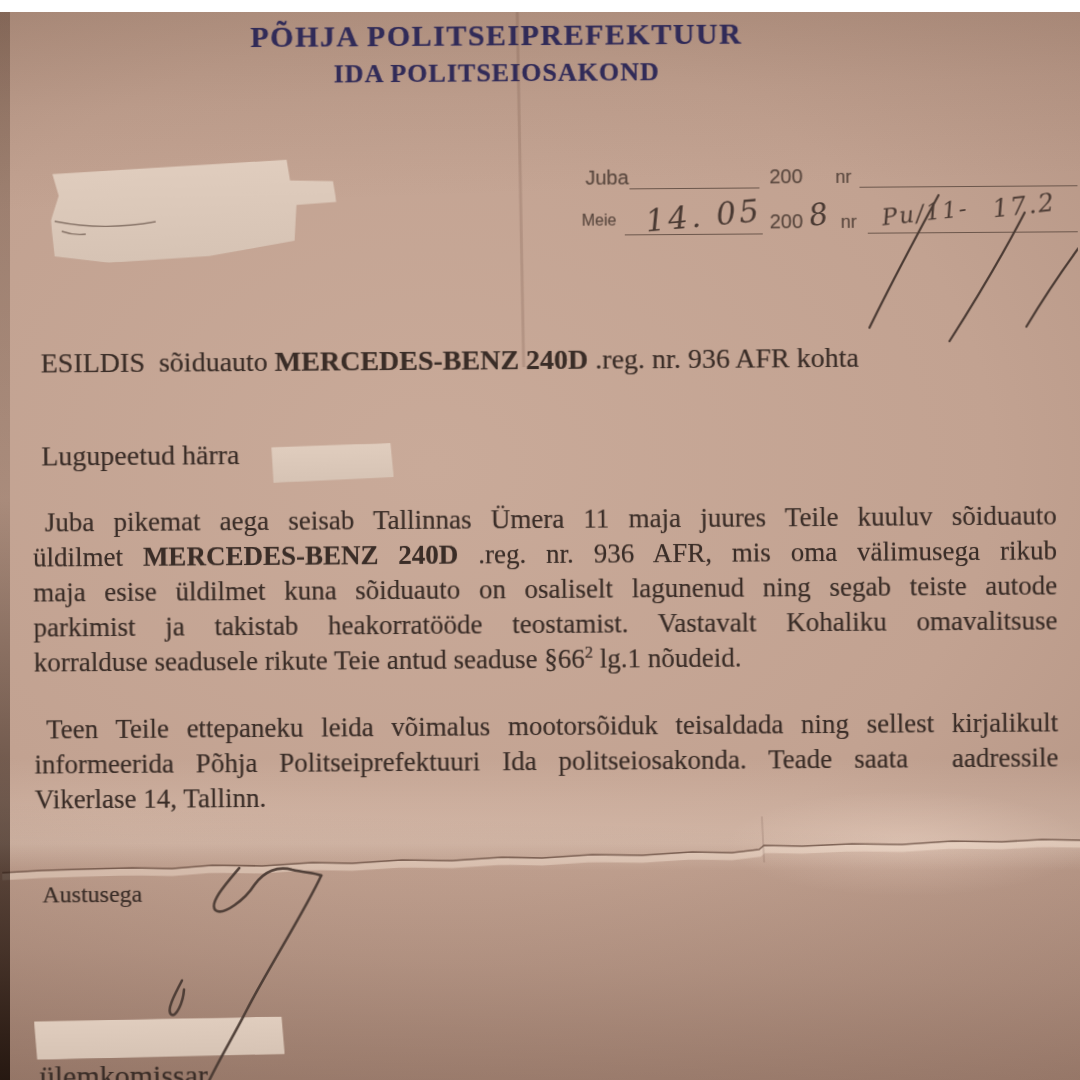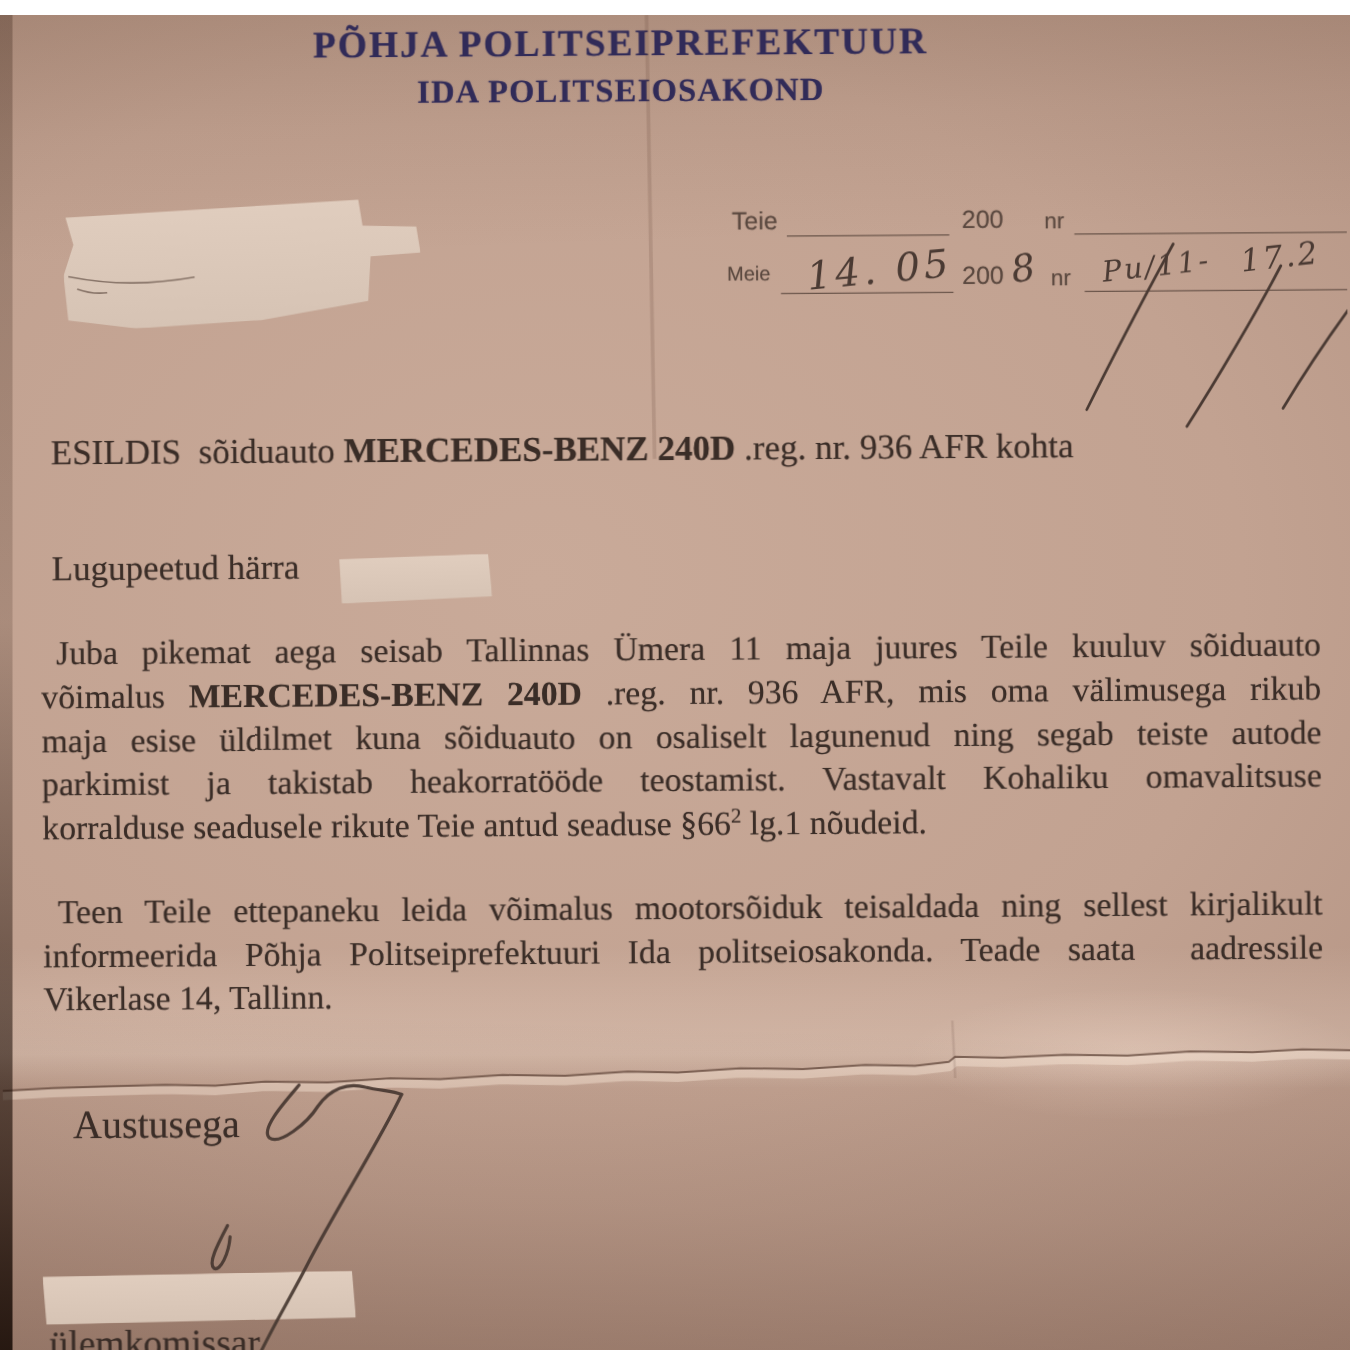--- a/index.html
+++ b/index.html
@@ -25,41 +25,41 @@
   .serif-ink{color:#3a2d27;text-shadow:0 0 .8px rgba(58,45,39,.45);}
   .subject{left:42px;top:332px;font-size:28px;white-space:nowrap;}
   .salut{left:42px;top:425px;font-size:28px;}
   .para{left:33px;width:1024px;font-size:27px;line-height:35px;}
   .pline{text-align:justify;text-align-last:justify;}
   .plast{text-align:left;}
   .ind{padding-left:12px;box-sizing:border-box;}
   b{font-weight:bold;}
   sup{font-size:0.62em;vertical-align:super;line-height:0;}
   .redact{background:linear-gradient(180deg,#e0cdbe 0%,#d6c3b4 100%);box-shadow:0 0 3px rgba(255,240,228,.35);}
-  .closing{left:56px;top:866px;font-size:32px;}
+  .closing{left:40px;top:866px;font-size:24px;}
   .rank{left:36px;top:1044px;font-size:30px;}
   .overlay{position:absolute;left:0;top:0;pointer-events:none;}
   .edge-left{left:0;top:0;bottom:0;width:10px;
     background:linear-gradient(180deg, rgba(50,28,16,.30) 0%, rgba(50,28,16,.18) 45%, rgba(28,14,7,.72) 88%, rgba(24,12,6,.9) 100%);}
   .hw{font-family:"DejaVu Serif", serif;font-style:italic;fill:#4a3a33;}
 </style>
 </head>
 <body>
 
 <div class="stage">
   <div class="content">
 
     <div class="abs hdr hdr1">PÕHJA POLITSEIPREFEKTUUR</div>
     <div class="abs hdr hdr2">IDA POLITSEIOSAKOND</div>
 
     <div class="abs redact" style="left:53px;top:147px;width:286px;height:99px;transform:rotate(-1.2deg);
                 clip-path:polygon(1% 9%,83% 1%,84% 22%,99% 24%,100% 45%,86% 47%,85% 83%,55% 96%,20% 100%,1% 92%,0% 56%,3% 31%);">
     </div>
 
-    <div class="abs lbl" style="left:588px;top:155px;font-size:20px;">Teie</div>
+    <div class="abs lbl" style="left:588px;top:155px;font-size:20px;">Juba</div>
     <div class="abs fline" style="left:632px;top:176px;width:130px;"></div>
     <div class="abs lbl" style="left:772px;top:155px;font-size:20px;">200</div>
     <div class="abs lbl" style="left:838px;top:157px;font-size:18px;">nr</div>
     <div class="abs fline" style="left:862px;top:176px;width:218px;"></div>
 
     <div class="abs lbl" style="left:584px;top:200px;font-size:16px;">Meie</div>
     <div class="abs fline" style="left:627px;top:222px;width:138px;"></div>
     <div class="abs lbl" style="left:772px;top:200px;font-size:20px;">200</div>
     <div class="abs lbl" style="left:843px;top:202px;font-size:18px;">nr</div>
     <div class="abs fline" style="left:870px;top:222px;width:210px;"></div>
@@ -67,21 +67,21 @@
     <div class="abs subject serif-ink">
       <span>ESILDIS&nbsp; sõiduauto </span><b>MERCEDES-BENZ 240D</b><span> .reg. nr. 936 AFR kohta</span>
     </div>
 
     <div class="abs salut serif-ink">Lugupeetud härra</div>
     <div class="abs redact" style="left:270px;top:431px;width:124px;height:37px;transform:rotate(-1deg);
                 clip-path:polygon(2% 4%,98% 0%,100% 92%,3% 100%);"></div>
 
     <div class="abs para serif-ink" style="top:490px;">
       <div class="pline ind">Juba pikemat aega seisab Tallinnas Ümera 11 maja juures Teile kuuluv sõiduauto</div>
-      <div class="pline"><span>võimalus </span><b>MERCEDES-BENZ 240D</b><span> .reg. nr. 936 AFR, mis oma välimusega rikub</span></div>
+      <div class="pline"><span>üldilmet </span><b>MERCEDES-BENZ 240D</b><span> .reg. nr. 936 AFR, mis oma välimusega rikub</span></div>
       <div class="pline">maja esise üldilmet kuna sõiduauto on osaliselt lagunenud ning segab teiste autode</div>
       <div class="pline">parkimist ja takistab heakorratööde teostamist. Vastavalt Kohaliku omavalitsuse</div>
       <div class="plast"><span>korralduse seadusele rikute Teie antud seaduse §66</span><sup>2</sup><span> lg.1 nõudeid.</span></div>
     </div>
 
     <div class="abs para serif-ink" style="top:697px;">
       <div class="pline ind">Teen Teile ettepaneku leida võimalus mootorsõiduk teisaldada ning sellest kirjalikult</div>
       <div class="pline">informeerida Põhja Politseiprefektuuri Ida politseiosakonda. Teade saata &nbsp;aadressile</div>
       <div class="plast">Vikerlase 14, Tallinn.</div>
     </div>

